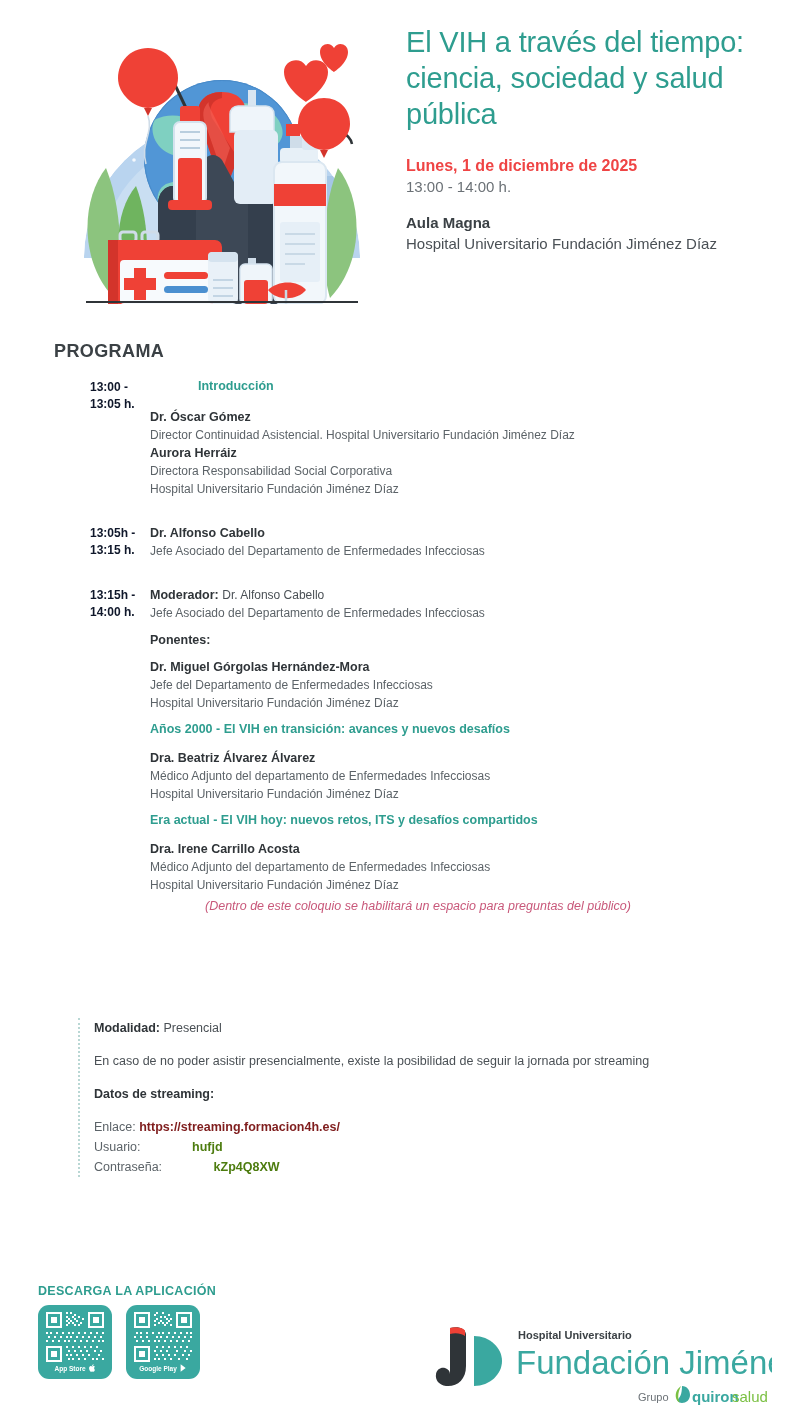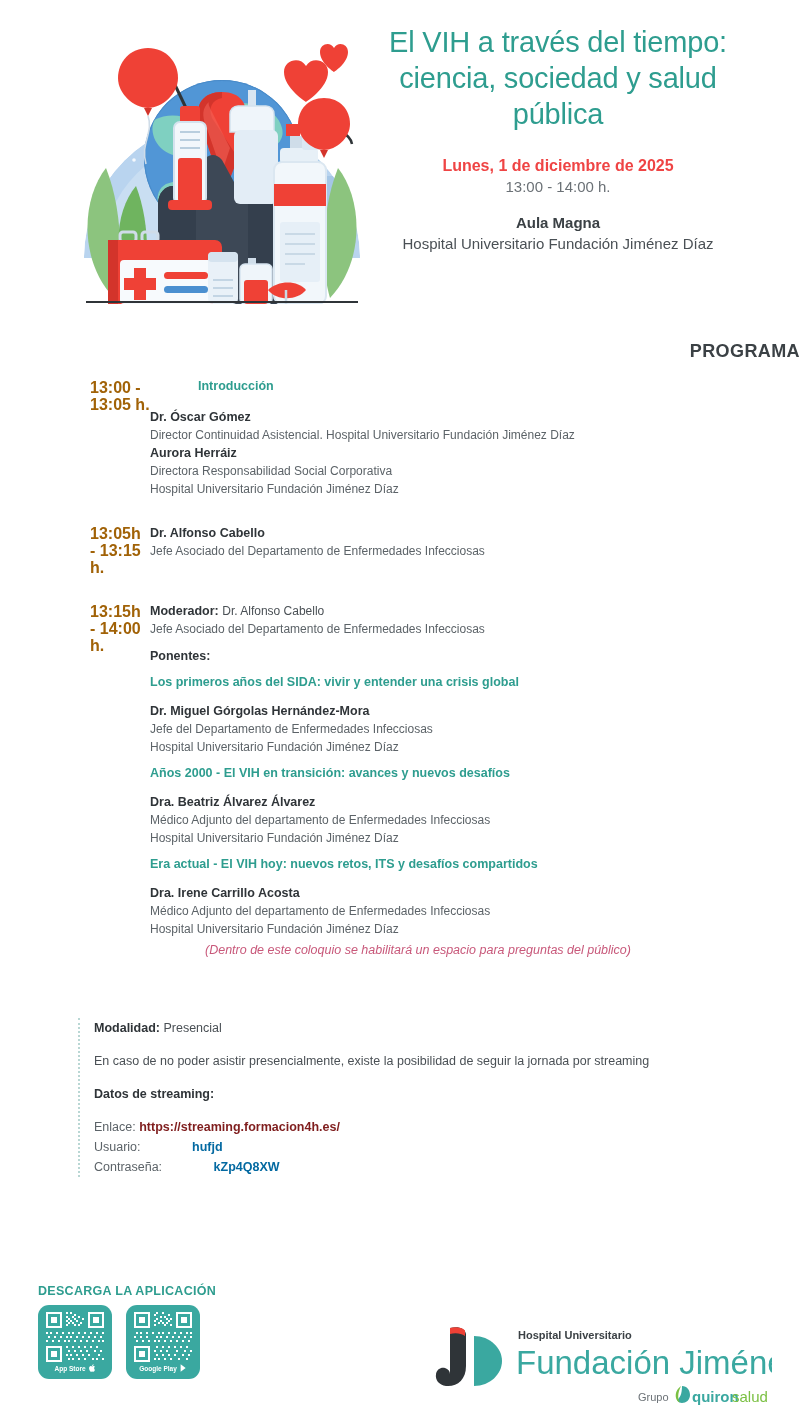--- a/index.html
+++ b/index.html
@@ -28,23 +28,23 @@
     display: flex;
     align-items: flex-start;
   }
   .hero-art {
     position: absolute;
     left: 62px; top: 8px;
     width: 320px; height: 296px;
   }
   .hero-text {
     position: absolute;
-    left: 378px; top: 24px;
+    left: 406px; top: 24px;
     width: 360px;
-    text-align: center;
+    text-align: left;
   }
   .hero-title {
     color: #2E9D8F;
     font-size: 29px;
     line-height: 36px;
     font-weight: 400;
     letter-spacing: -0.2px;
   }
   .hero-date {
     margin-top: 23px;
@@ -70,43 +70,43 @@
     color: #4a5055;
     font-size: 15px;
     line-height: 21px;
   }
 
   
   .programa-heading {
     position: absolute;
     left: 54px; top: 341px;
     width: 746px;
-    text-align: right;
+    text-align: left;
     font-size: 18px;
     font-weight: bold;
     color: #3b4145;
     letter-spacing: 0.4px;
   }
 
   .program {
     position: absolute;
     left: 0; top: 378px;
     width: 800px;
   }
   .block {
     position: relative;
     display: flex;
     margin-bottom: 14px;
   }
   .block-time {
     width: 150px;
     flex: 0 0 150px;
     padding-left: 90px;
-    color: #a16207;
-    font-size: 16px;
+    color: #0f172a;
+    font-size: 12px;
     font-weight: bold;
     line-height: 17px;
     padding-top: 1px;
   }
   .block-body {
     flex: 1 1 auto;
     padding-right: 70px;
   }
   .sess-title {
     color: #2E9D8F;
@@ -171,21 +171,21 @@
   .stream-link {
     color: #7f1d1d;
     font-weight: bold;
     text-decoration: none;
   }
   .stream-creds {
     font-size: 12.5px;
     line-height: 20px;
     color: #5c6368;
   }
-  .stream-creds b { color: #0369a1; padding-left: 48px; }
+  .stream-creds b { color: #4d7c0f; padding-left: 48px; }
 
   
   .footer { position: absolute; left: 0; top: 1272px; width: 800px; height: 141px; }
   .app-heading {
     position: absolute;
     left: 38px; top: 12px;
     color: #2E9D8F;
     font-size: 12.5px;
     font-weight: bold;
     letter-spacing: 0.3px;
@@ -428,21 +428,20 @@
         <div class="person-name">
           <span>Moderador:</span>
           <span class="person-role" style="font-weight:normal;color:#4a5055;">Dr. Alfonso Cabello</span>
         </div>
         <div class="person-role">Jefe Asociado del Departamento de Enfermedades Infecciosas</div>
 
         <div class="spacer-xs"></div>
         <div class="label-bold">Ponentes:</div>
         <div class="spacer-xs"></div>
 
-        <div class="sub-title">Los primeros años del SIDA: vivir y entender una crisis global</div>
         <div class="person-name">Dr. Miguel Górgolas Hernández-Mora</div>
         <div class="person-role">Jefe del Departamento de Enfermedades Infecciosas</div>
         <div class="person-role">Hospital Universitario Fundación Jiménez Díaz</div>
 
         <div class="spacer-xs"></div>
 
         <div class="sub-title">Años 2000 - El VIH en transición: avances y nuevos desafíos</div>
         <div class="person-name">Dra. Beatriz Álvarez Álvarez</div>
         <div class="person-role">Médico Adjunto del departamento de Enfermedades Infecciosas</div>
         <div class="person-role">Hospital Universitario Fundación Jiménez Díaz</div>

